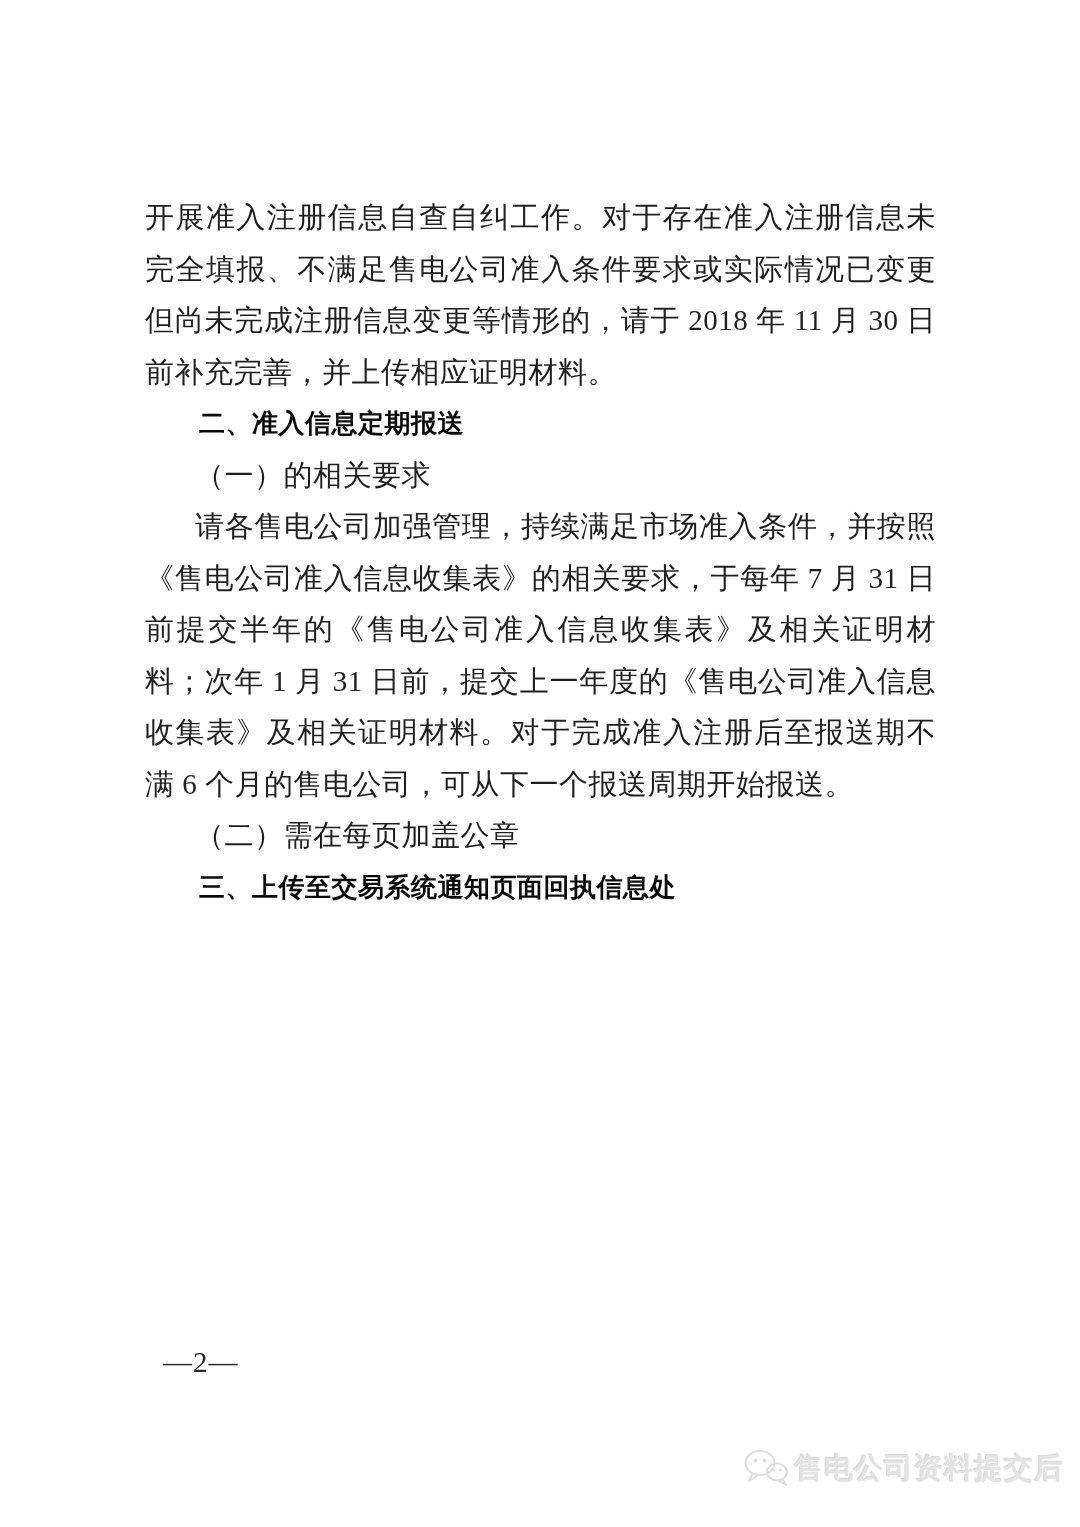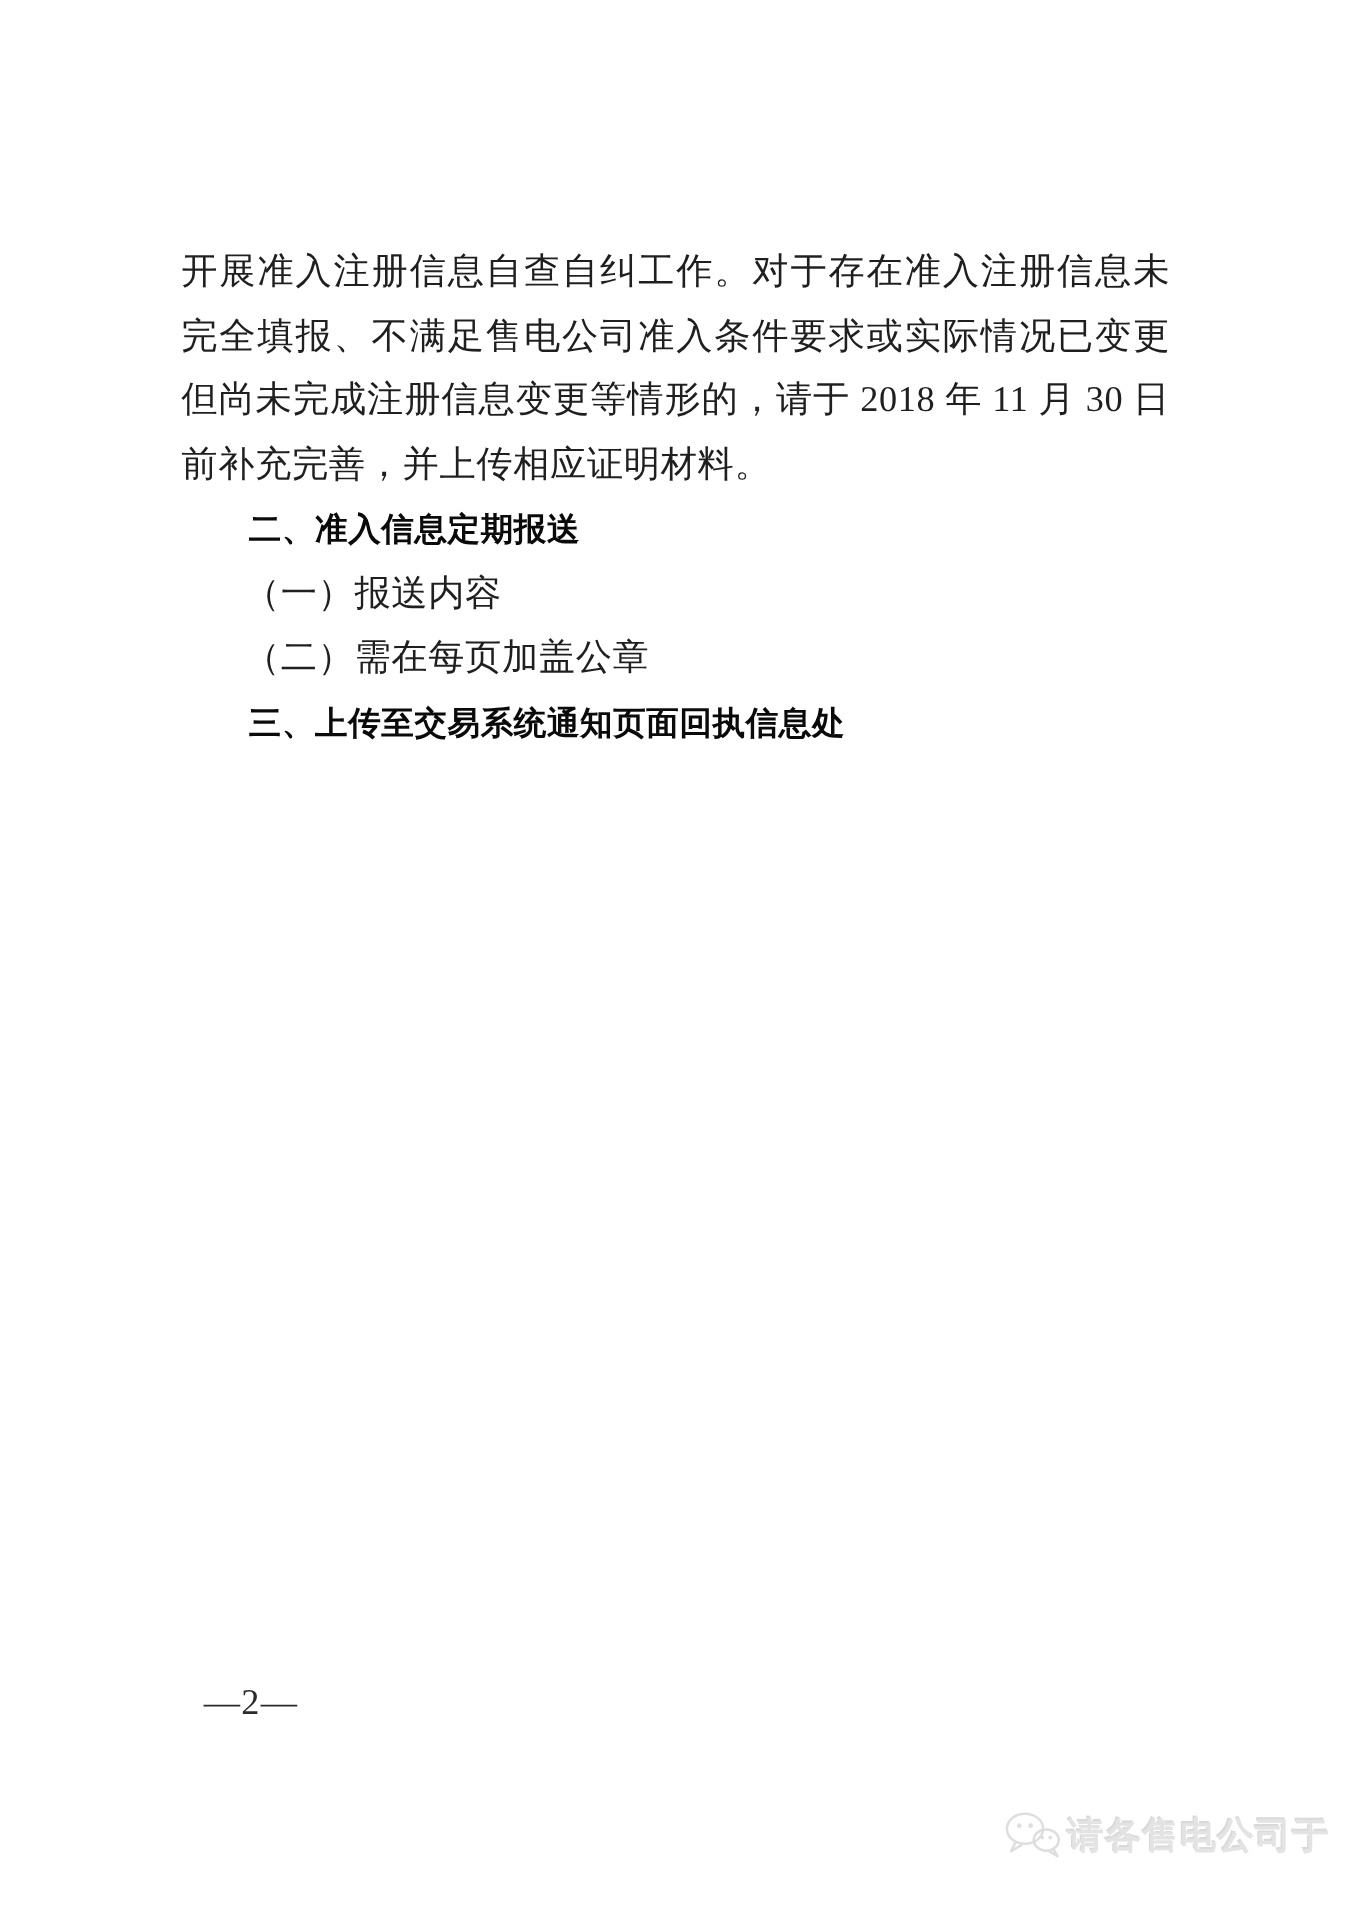--- a/index.html
+++ b/index.html
@@ -83,22 +83,23 @@
 <body>
 
 <div class="page">
 
   <div class="doc-body">
 
     <p class="para no-indent">开展准入注册信息自查自纠工作。对于存在准入注册信息未完全填报、不满足售电公司准入条件要求或实际情况已变更但尚未完成注册信息变更等情形的，请于 2018 年 11 月 30 日前补充完善，并上传相应证明材料。</p>
 
     <h2 class="heading">二、准入信息定期报送</h2>
 
-    <p class="subheading">（一）报送内容</p>
+    <p class="subheading">（一）的相关要求</p>
 
+    <p class="para">请各售电公司加强管理，持续满足市场准入条件，并按照《售电公司准入信息收集表》的相关要求，于每年 7 月 31 日前提交半年的《售电公司准入信息收集表》及相关证明材料；次年 1 月 31 日前，提交上一年度的《售电公司准入信息收集表》及相关证明材料。对于完成准入注册后至报送期不满 6 个月的售电公司，可从下一个报送周期开始报送。</p>
 
     <p class="subheading">（二）需在每页加盖公章</p>
 
 
     <h2 class="heading">三、上传至交易系统通知页面回执信息处</h2>
 
 
   </div>
 
   <div class="page-number">—2—</div>
@@ -113,16 +114,16 @@
           <path d="M39.5 31 L43 37 L35.5 32.5" stroke-linejoin="round"></path>
         </g>
         <g fill="#dedede">
           <circle cx="12.5" cy="12.5" r="1.9"></circle>
           <circle cx="21.5" cy="12.5" r="1.9"></circle>
           <circle cx="30.8" cy="22" r="1.5"></circle>
           <circle cx="37.2" cy="22" r="1.5"></circle>
         </g>
       </svg>
     </span>
-    <span>请各售电公司于</span>
+    <span>售电公司资料提交后</span>
   </div>
 
 </div>
 
 </body></html>

